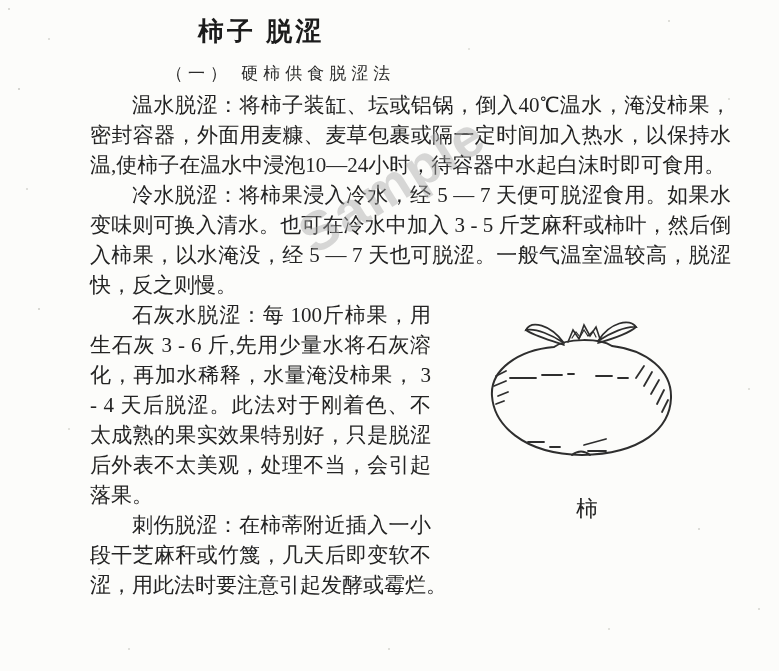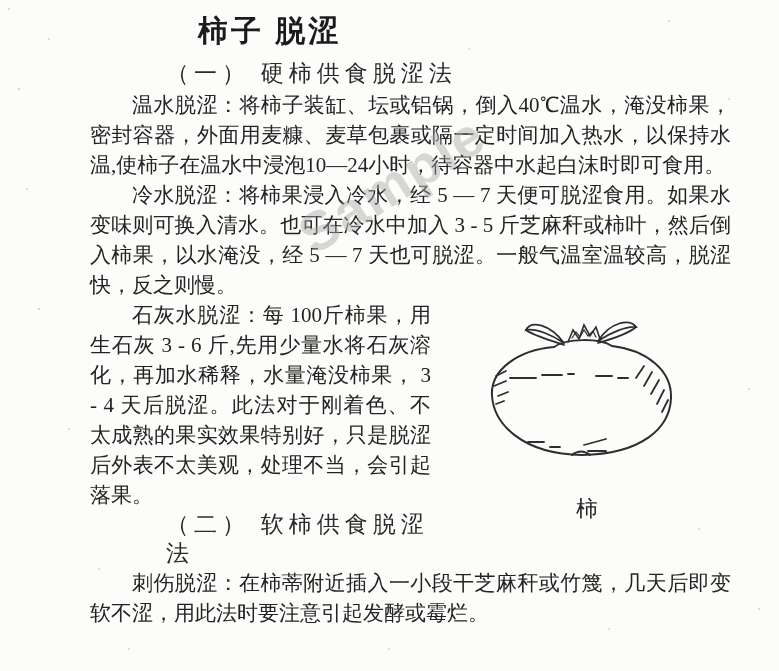--- a/index.html
+++ b/index.html
@@ -36,29 +36,29 @@
     transform-origin:center center;
     letter-spacing:2px;
     pointer-events:none;
     user-select:none;
     z-index:3;
   }
   .doc-title{
     margin:0 0 0 108px;
     font-family:"Liberation Sans","DejaVu Sans",sans-serif;
     font-weight:bold;
-    font-size:30px;
+    font-size:26px;
     line-height:30px;
     letter-spacing:3px;
     color:#1b1b1b;
   }
   .sec-heading{
     margin:13px 0 0 0;
     padding-left:76px;
-    font-size:23px;
+    font-size:17px;
     line-height:29px;
     letter-spacing:5px;
     color:#2a2a2a;
   }
   .sec-heading.second{margin-top:0;}
   .para{
     margin:0;
     font-size:21px;
     line-height:30px;
     text-align:justify;
@@ -132,18 +132,17 @@
         <path d="M 74 133 h 10"></path>
         <path d="M 108 131 l 22 -6"></path>
         <path d="M 112 137 h 18"></path>
       </g>
     </svg>
     <div class="fig-caption">柿</div>
   </div>
 
   <p class="para">石灰水脱涩：每 100斤柿果，用生石灰 3 - 6 斤,先用少量水将石灰溶化，再加水稀释，水量淹没柿果， 3 - 4 天后脱涩。此法对于刚着色、不太成熟的果实效果特别好，只是脱涩后外表不太美观，处理不当，会引起落果。</p>
 
-  <div class="sec-heading second">（二） 软柿供食脱涩法</div>
 
 
   <p class="para">刺伤脱涩：在柿蒂附近插入一小段干芝麻秆或竹篾，几天后即变软不涩，用此法时要注意引起发酵或霉烂。</p>
 
 </div>
 
 </body></html>

